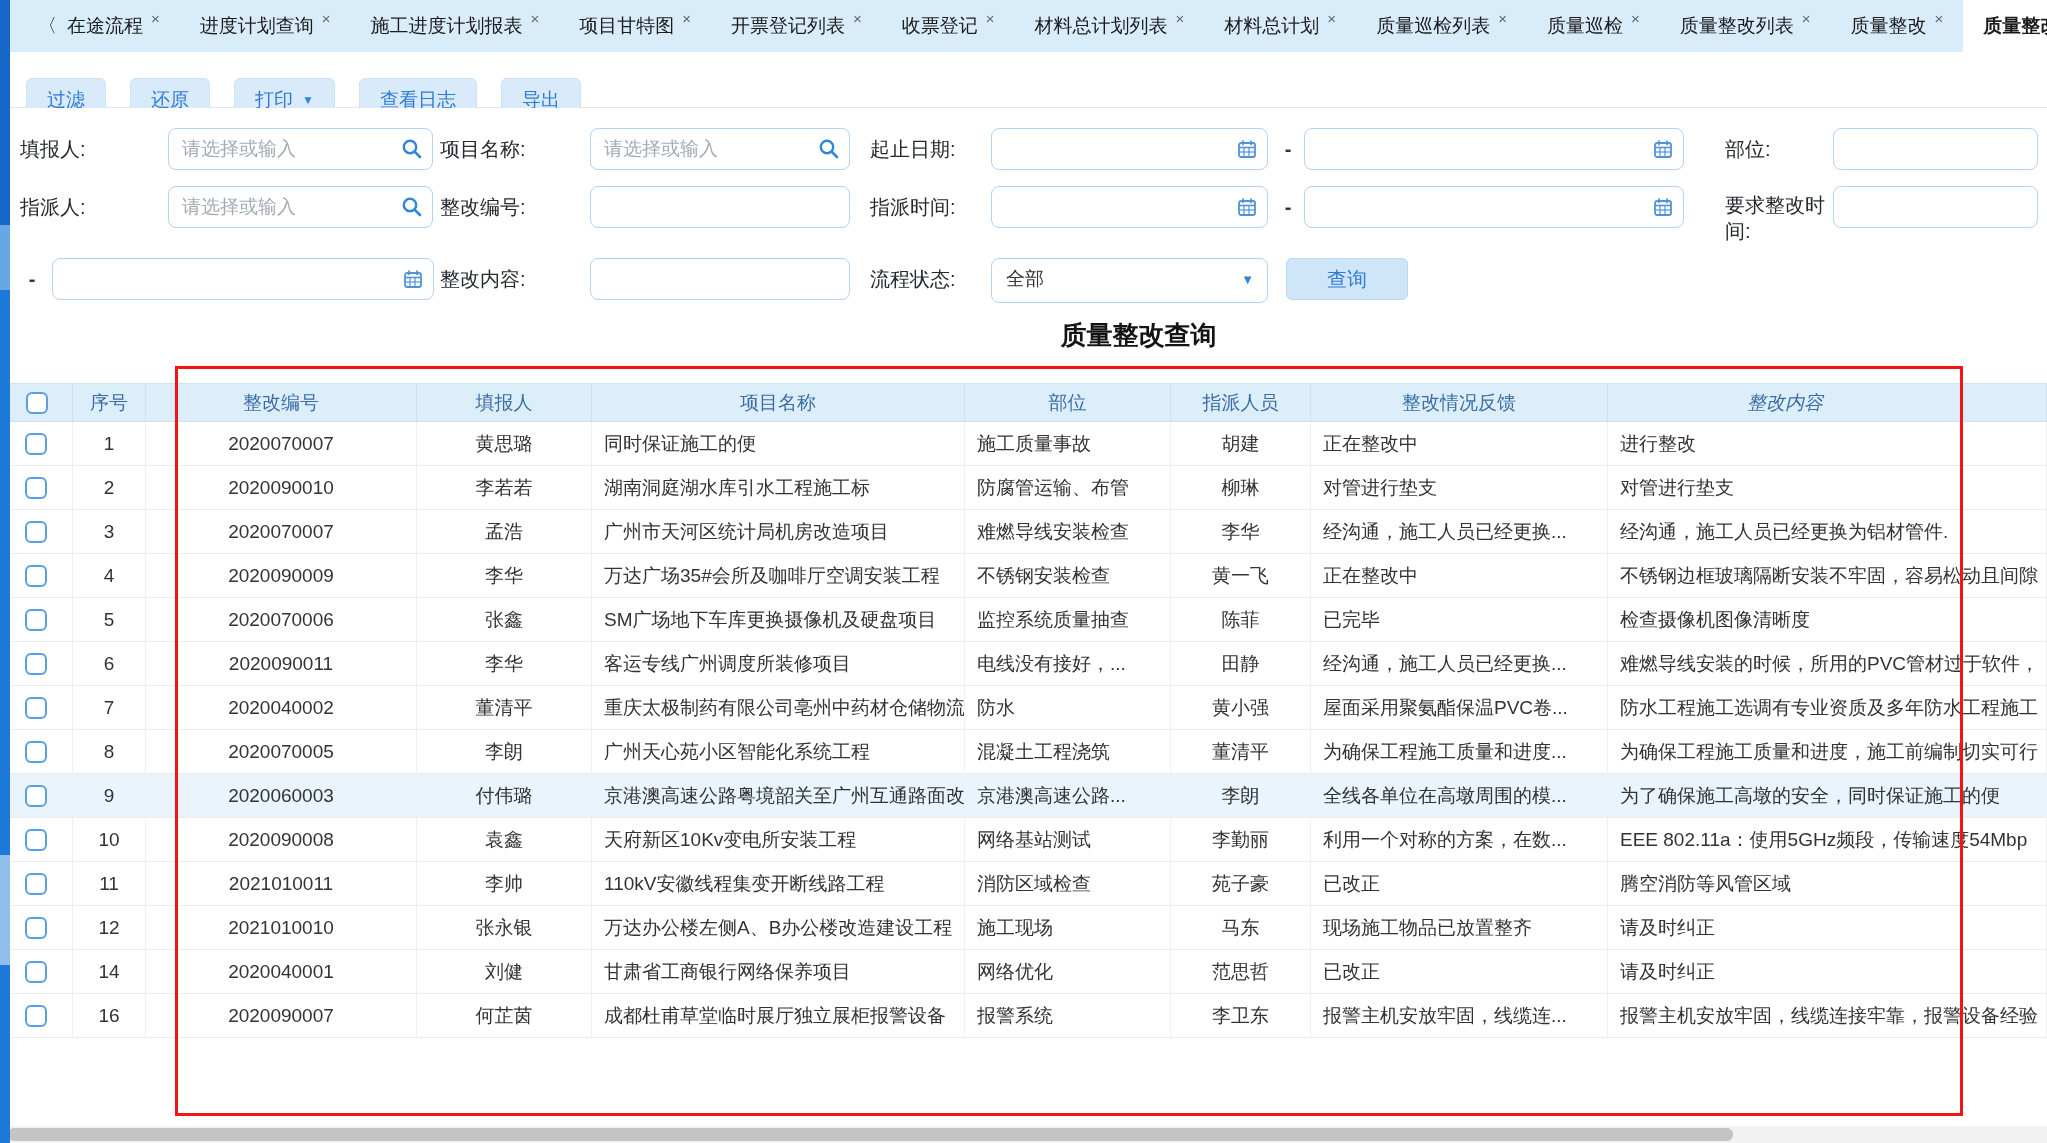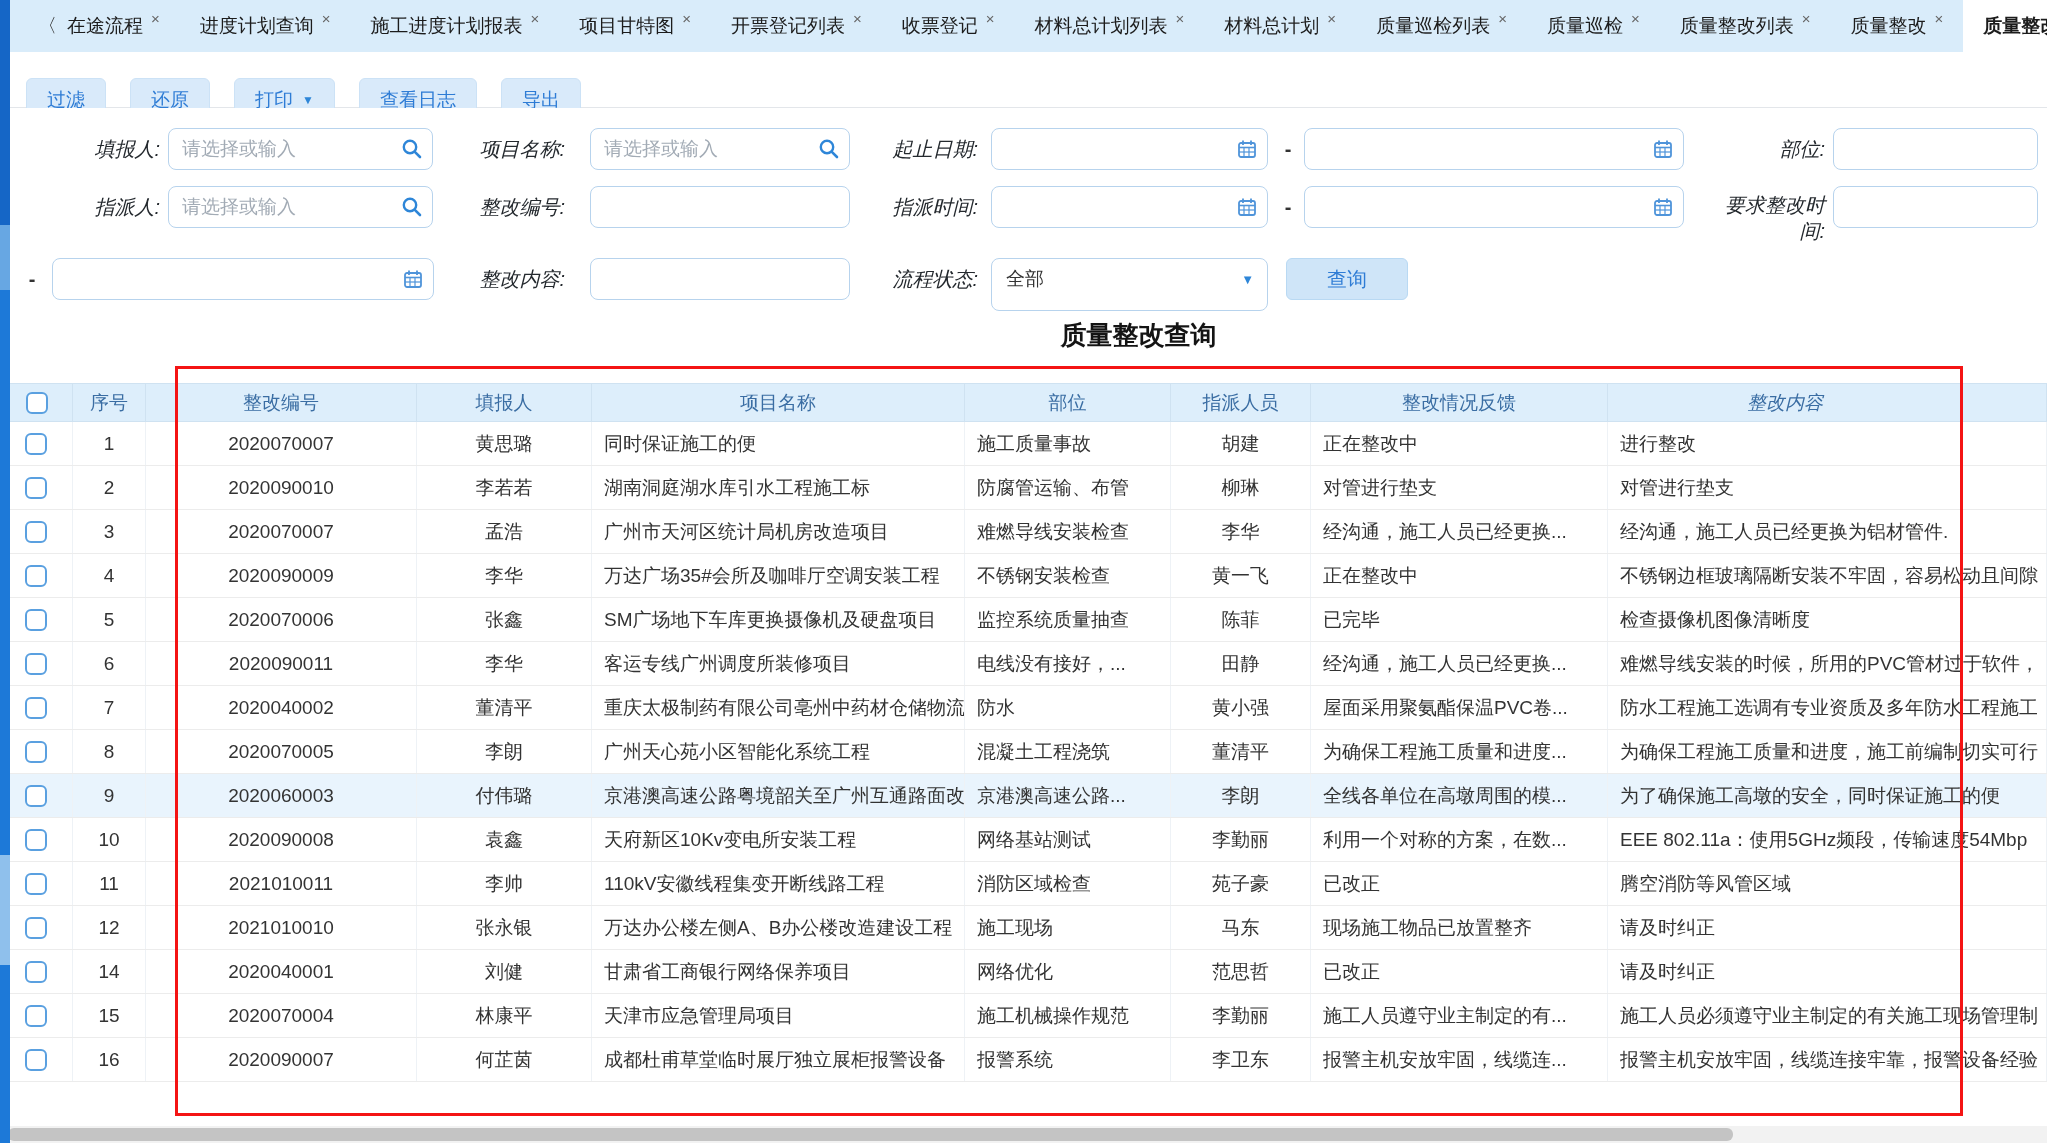--- a/index.html
+++ b/index.html
@@ -23,30 +23,30 @@
   .toolbar{position:absolute;top:52px;left:0;width:2047px;height:56px;background:#fff;
            border-bottom:1px solid #e3e6ea;display:flex;align-items:center;gap:24px;
            padding-left:26px;box-sizing:border-box;z-index:5;}
   .tbtn{background:#d9eafa;color:#2e7cd5;border:1px solid #cce2f6;border-radius:6px;
         font-size:19px;padding:8px 20px;cursor:pointer;display:flex;align-items:center;gap:9px;
         font-family:inherit;margin-top:40px;}
   .tbtn .dd{font-size:12px;color:#2e86d8;}
 
   
   .filters{position:absolute;top:108px;left:0;width:2047px;height:212px;background:#fff;z-index:5;}
-  .lbl{position:absolute;height:42px;line-height:42px;text-align:right;font-size:20px;color:#24292e;font-style:italic;}
+  .lbl{position:absolute;height:42px;line-height:42px;font-size:20px;color:#24292e;}
   .lbl.wrap{line-height:26px;padding-top:6px;height:auto;}
   .field{position:absolute;height:42px;}
   .field input{width:100%;height:100%;border:1px solid #b7d3ed;border-radius:8px;box-sizing:border-box;
                padding:0 42px 0 13px;font-size:19px;color:#333;outline:none;background:#fff;font-family:inherit;}
   .field.noicon input{padding-right:13px;}
   .field input::placeholder{color:#a2abb5;opacity:1;}
   .ficon{position:absolute;right:10px;top:50%;transform:translateY(-50%);width:22px;height:22px;}
   .dash{position:absolute;width:16px;text-align:center;font-size:20px;color:#333;line-height:42px;font-weight:bold;}
-  .select-box{position:absolute;height:53px;border:1px solid #b7d3ed;border-radius:8px;background:#fff;
+  .select-box{position:absolute;height:45px;border:1px solid #b7d3ed;border-radius:8px;background:#fff;
               font-size:19px;color:#333;line-height:40px;padding:0 36px 0 14px;box-sizing:border-box;cursor:pointer;}
   .caret{position:absolute;right:13px;top:0;line-height:42px;font-size:13px;color:#2e86d8;}
   .btn-query{position:absolute;height:42px;width:122px;background:#cfe5f8;color:#2e7cd5;
              border:1px solid #b9d9f3;border-radius:6px;font-size:20px;text-align:center;
              line-height:40px;cursor:pointer;box-sizing:border-box;}
 
   
   .page-title{position:absolute;top:318px;left:0;width:2047px;text-align:center;font-size:26px;
               font-weight:bold;color:#141414;padding-left:230px;box-sizing:border-box;z-index:5;}
 
@@ -473,33 +473,20 @@
         <td class="c-proj link">甘肃省工商银行网络保养项目</td>
         <td class="c-part">网络优化</td>
         <td class="c-asg link">范思哲</td>
         <td class="c-fb">已改正</td>
         <td class="c-ct">请及时纠正</td>
       </tr>
       <tr>
         <td class="c-cb">
           <div class="cb"></div>
         </td>
-        <td class="c-seq">15</td>
-        <td class="c-code link">2020070004</td>
-        <td class="c-filler link">林康平</td>
-        <td class="c-proj link">天津市应急管理局项目</td>
-        <td class="c-part">施工机械操作规范</td>
-        <td class="c-asg link">李勤丽</td>
-        <td class="c-fb">施工人员遵守业主制定的有...</td>
-        <td class="c-ct">施工人员必须遵守业主制定的有关施工现场管理制</td>
-      </tr>
-      <tr>
-        <td class="c-cb">
-          <div class="cb"></div>
-        </td>
         <td class="c-seq">16</td>
         <td class="c-code link">2020090007</td>
         <td class="c-filler link">何芷茵</td>
         <td class="c-proj link">成都杜甫草堂临时展厅独立展柜报警设备</td>
         <td class="c-part">报警系统</td>
         <td class="c-asg link">李卫东</td>
         <td class="c-fb">报警主机安放牢固，线缆连...</td>
         <td class="c-ct">报警主机安放牢固，线缆连接牢靠，报警设备经验</td>
       </tr>
     </tbody>

